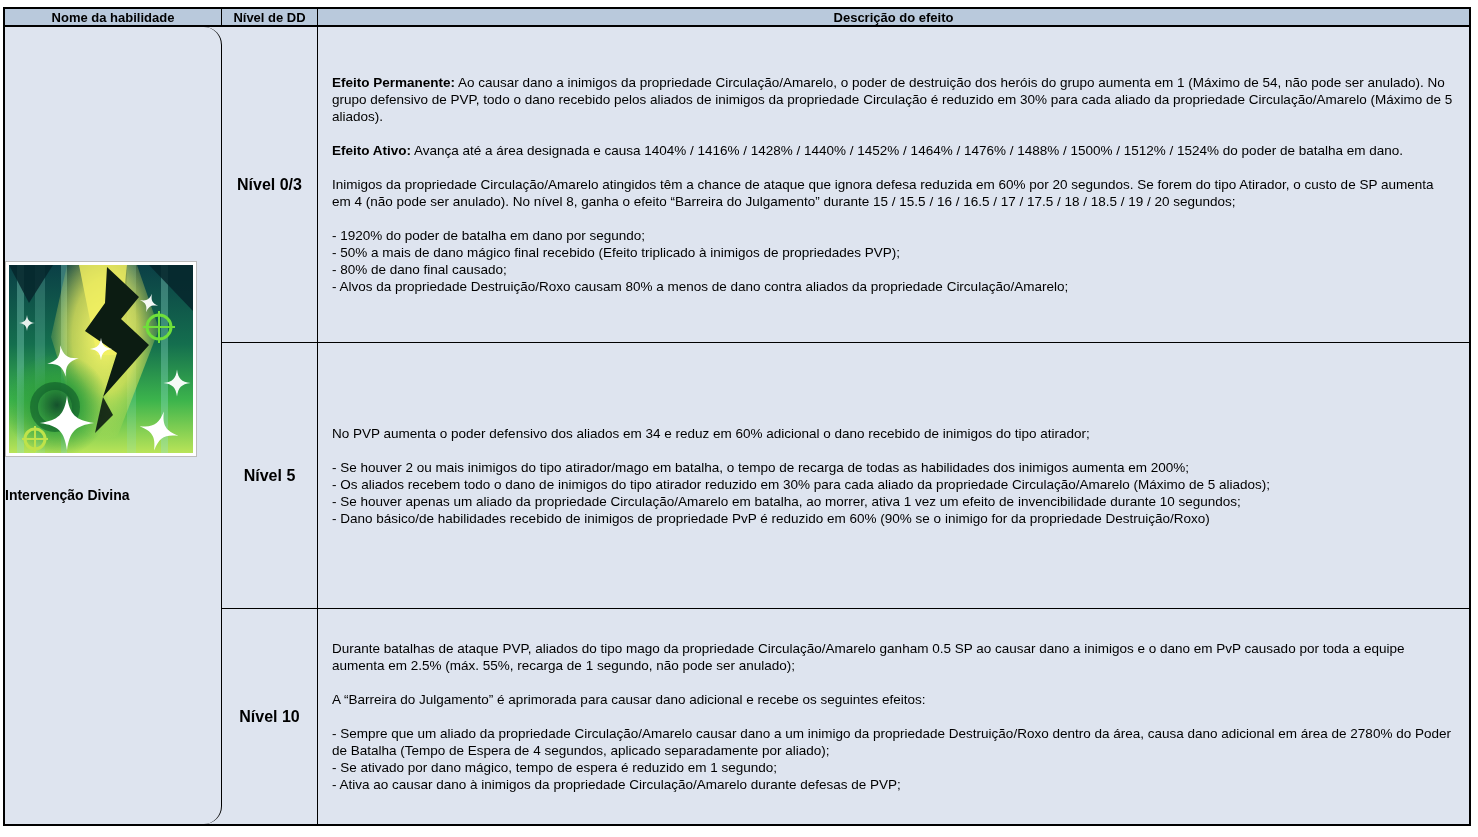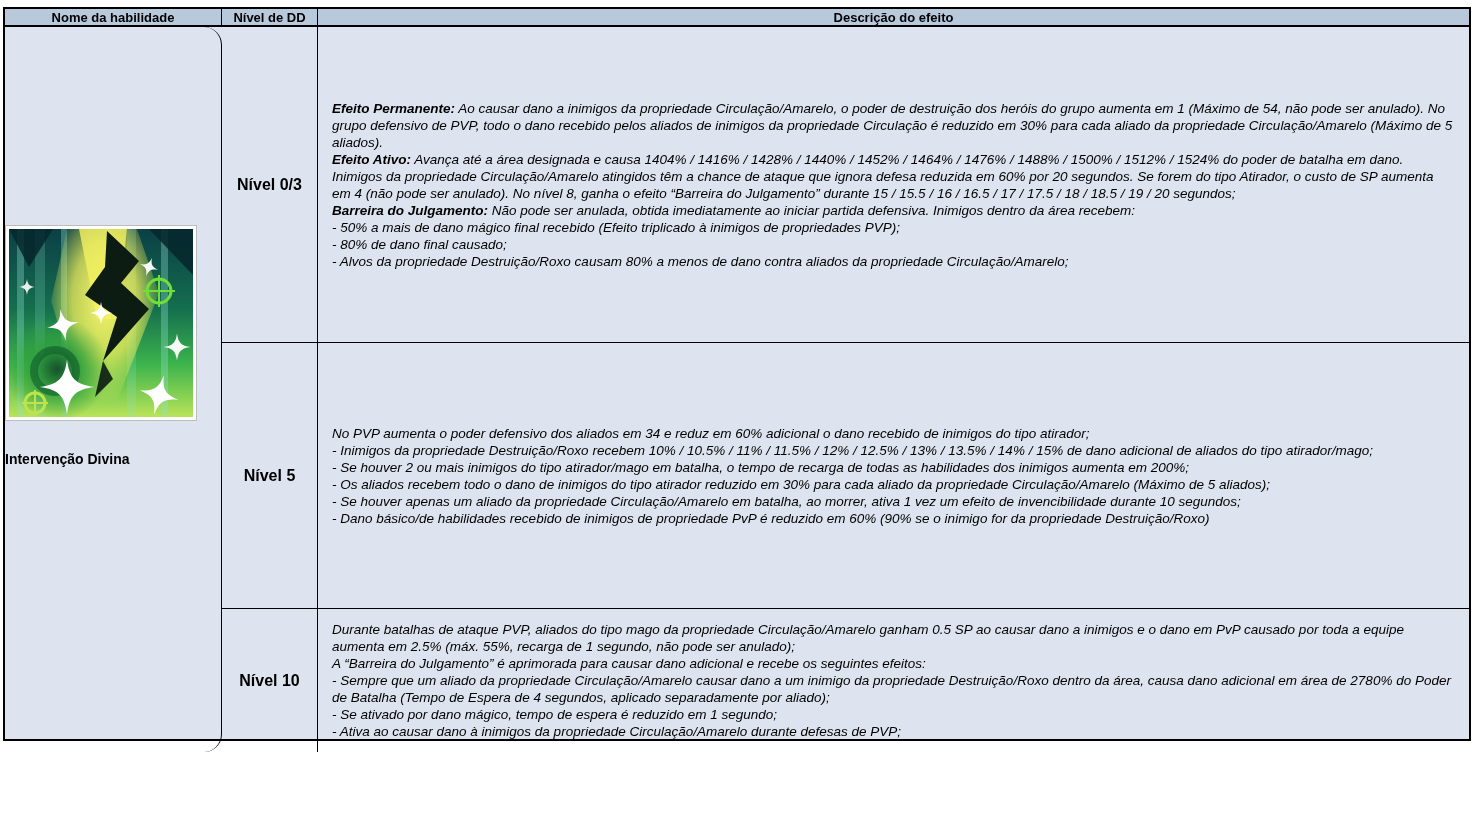--- a/index.html
+++ b/index.html
@@ -7,21 +7,21 @@
   body {
     position: relative;
     background: #ffffff;
     font-family: "Liberation Sans", "DejaVu Sans", sans-serif;
     color: #000;
     overflow: hidden;
   }
   .skill-table {
     position: absolute;
     left: 3px; top: 7px;
-    width: 1468px; height: 734px;
+    width: 1468px; height: 819px;
     display: grid;
     grid-template-columns: 217px 96px 1fr;
     grid-template-rows: 18px 316px 266px 1fr;
     border: 2px solid #000;
     background: #dee4ef;
   }
   .th {
     background: #b9c9dc;
     font-weight: bold;
     font-size: 13px;
@@ -53,23 +53,23 @@
   }
   .level-cell {
     display: flex; align-items: center; justify-content: center;
     font-weight: bold; font-size: 16px;
     white-space: nowrap;
   }
   .desc-cell {
     padding: 12px 14px;
     font-size: 13.5px;
     line-height: 17px;
-    display: flex; flex-direction: column; justify-content: center; font-style: italic;
+    display: flex; flex-direction: column; justify-content: center;
   }
-  .block + .block { }
+  .block + .block { margin-top: 17px; }
   .b { font-weight: bold; }
 </style>
 </head>
 <body>
 
 <div class="skill-table">
 
   <div class="th br">Nome da habilidade</div>
   <div class="th br">Nível de DD</div>
   <div class="th">Descrição do efeito</div>
@@ -137,36 +137,33 @@
       <div class="block">
         <div class="line"><span class="b">Efeito Permanente:</span><span> Ao causar dano a inimigos da propriedade Circulação/Amarelo, o poder de destruição dos heróis do grupo aumenta em 1 (Máximo de 54, não pode ser anulado). No grupo defensivo de PVP, todo o dano recebido pelos aliados de inimigos da propriedade Circulação é reduzido em 30% para cada aliado da propriedade Circulação/Amarelo (Máximo de 5 aliados).</span></div>
       </div>
       <div class="block">
         <div class="line"><span class="b">Efeito Ativo:</span><span> Avança até a área designada e causa 1404% / 1416% / 1428% / 1440% / 1452% / 1464% / 1476% / 1488% / 1500% / 1512% / 1524% do poder de batalha em dano.</span></div>
       </div>
       <div class="block">
         <div class="line"><span>Inimigos da propriedade Circulação/Amarelo atingidos têm a chance de ataque que ignora defesa reduzida em 60% por 20 segundos. Se forem do tipo Atirador, o custo de SP aumenta em 4 (não pode ser anulado). No nível 8, ganha o efeito “Barreira do Julgamento” durante 15 / 15.5 / 16 / 16.5 / 17 / 17.5 / 18 / 18.5 / 19 / 20 segundos;</span></div>
       </div>
       <div class="block">
-        <div class="line"><span class="b">Barreira do Julgamento:</span><span> Não pode ser anulada, obtida imediatamente ao iniciar partida defensiva. Inimigos dentro da área recebem:</span></div>
-      </div>
-      <div class="block">
+        <div class="line"><span>- 1920% do poder de batalha em dano por segundo;</span></div>
         <div class="line"><span>- 50% a mais de dano mágico final recebido (Efeito triplicado à inimigos de propriedades PVP);</span></div>
         <div class="line"><span>- 80% de dano final causado;</span></div>
         <div class="line"><span>- Alvos da propriedade Destruição/Roxo causam 80% a menos de dano contra aliados da propriedade Circulação/Amarelo;</span></div>
       </div>
     </div>
 
   <div class="level-cell br bb">Nível 5</div>
   <div class="desc-cell bb">
       <div class="block">
         <div class="line"><span>No PVP aumenta o poder defensivo dos aliados em 34 e reduz em 60% adicional o dano recebido de inimigos do tipo atirador;</span></div>
       </div>
       <div class="block">
-        <div class="line"><span>- Inimigos da propriedade Destruição/Roxo recebem 10% / 10.5% / 11% / 11.5% / 12% / 12.5% / 13% / 13.5% / 14% / 15% de dano adicional de aliados do tipo atirador/mago;</span></div>
         <div class="line"><span>- Se houver 2 ou mais inimigos do tipo atirador/mago em batalha, o tempo de recarga de todas as habilidades dos inimigos aumenta em 200%;</span></div>
         <div class="line"><span>- Os aliados recebem todo o dano de inimigos do tipo atirador reduzido em 30% para cada aliado da propriedade Circulação/Amarelo (Máximo de 5 aliados);</span></div>
         <div class="line"><span>- Se houver apenas um aliado da propriedade Circulação/Amarelo em batalha, ao morrer, ativa 1 vez um efeito de invencibilidade durante 10 segundos;</span></div>
         <div class="line"><span>- Dano básico/de habilidades recebido de inimigos de propriedade PvP é reduzido em 60% (90% se o inimigo for da propriedade Destruição/Roxo)</span></div>
       </div>
     </div>
 
   <div class="level-cell br">Nível 10</div>
   <div class="desc-cell">
       <div class="block">

